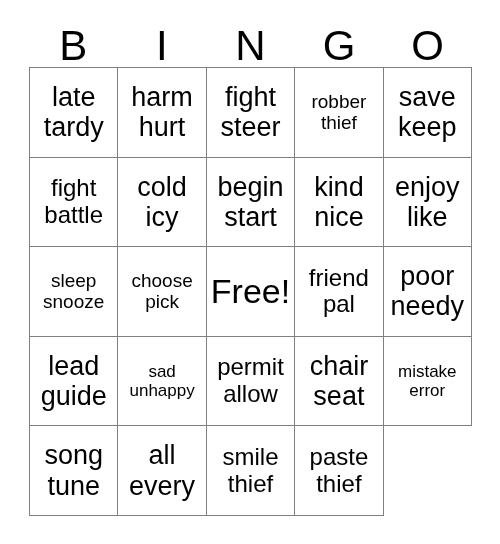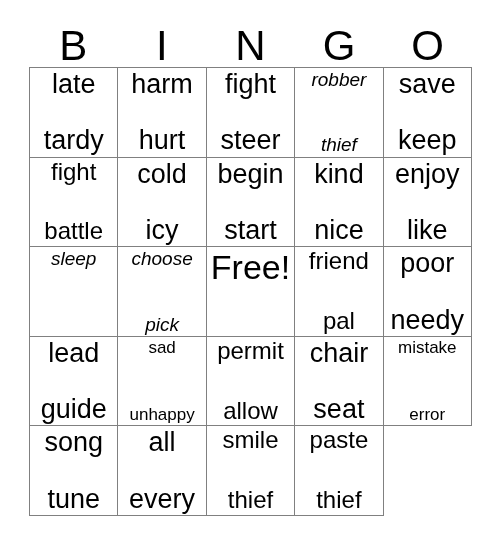--- a/index.html
+++ b/index.html
@@ -54,38 +54,38 @@
     border-left: 1px solid #808080;
     background: #ffffff;
   }
 
   .cell {
     border-right: 1px solid #808080;
     border-bottom: 1px solid #808080;
     display: flex;
     flex-direction: column;
     align-items: center;
-    justify-content: space-between;
+    justify-content: center;
     text-align: center;
     overflow: hidden;
     padding: 1px 2px;
     background: #ffffff;
   }
 
   .cell .line {
     display: block;
     width: 100%;
     line-height: 1.12;
     white-space: nowrap;
   }
 
   
   .size-lg  .line { font-size: 27px; }
   .size-md  .line { font-size: 24px; }
-  .size-sm  .line { font-size: 19px; font-style: italic; }
+  .size-sm  .line { font-size: 19px; }
   .size-xs  .line { font-size: 17px; }
 
   .cell.free .line { font-size: 34px; }
 </style>
 </head>
 <body>
 
 <div id="card">
 
   <div id="header">
@@ -132,20 +132,21 @@
       <div class="cell size-lg">
         <span class="line">kind</span>
         <span class="line">nice</span>
       </div>
       <div class="cell size-lg">
         <span class="line">enjoy</span>
         <span class="line">like</span>
       </div>
       <div class="cell size-sm">
         <span class="line">sleep</span>
+        <span class="line">snooze</span>
       </div>
       <div class="cell size-sm">
         <span class="line">choose</span>
         <span class="line">pick</span>
       </div>
       <div class="cell free size-lg">
         <span class="line">Free!</span>
       </div>
       <div class="cell size-md">
         <span class="line">friend</span>

